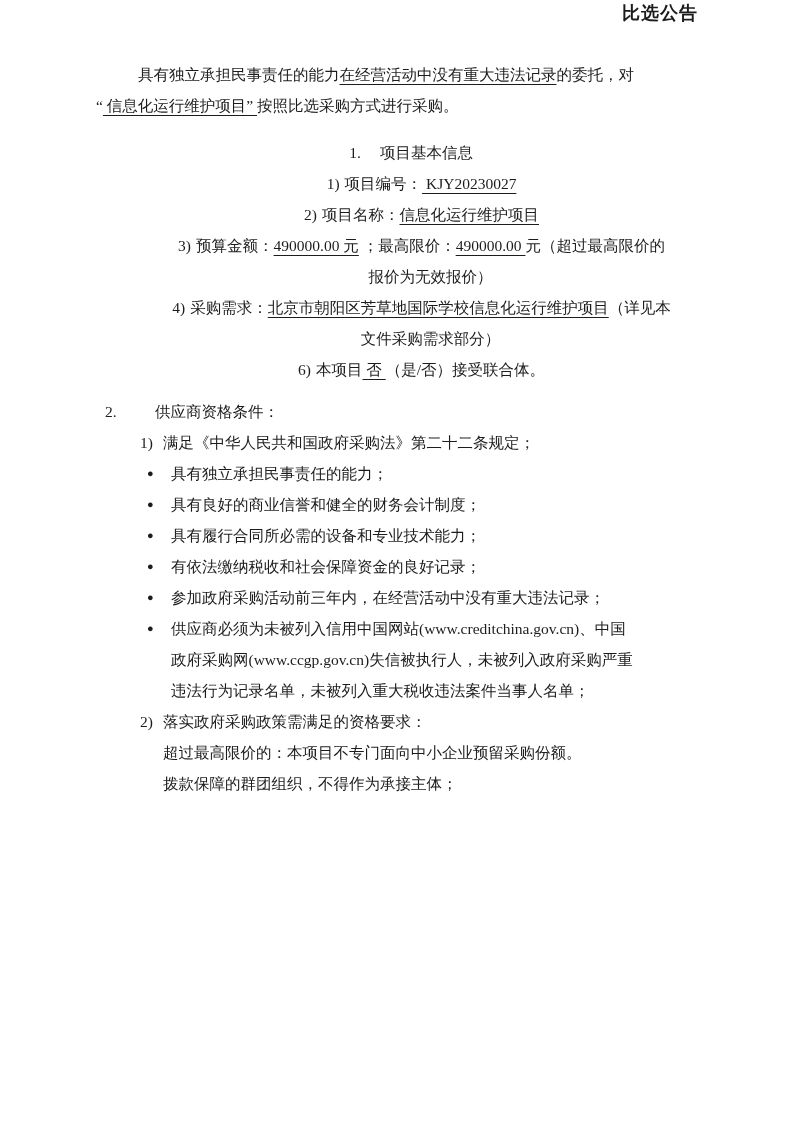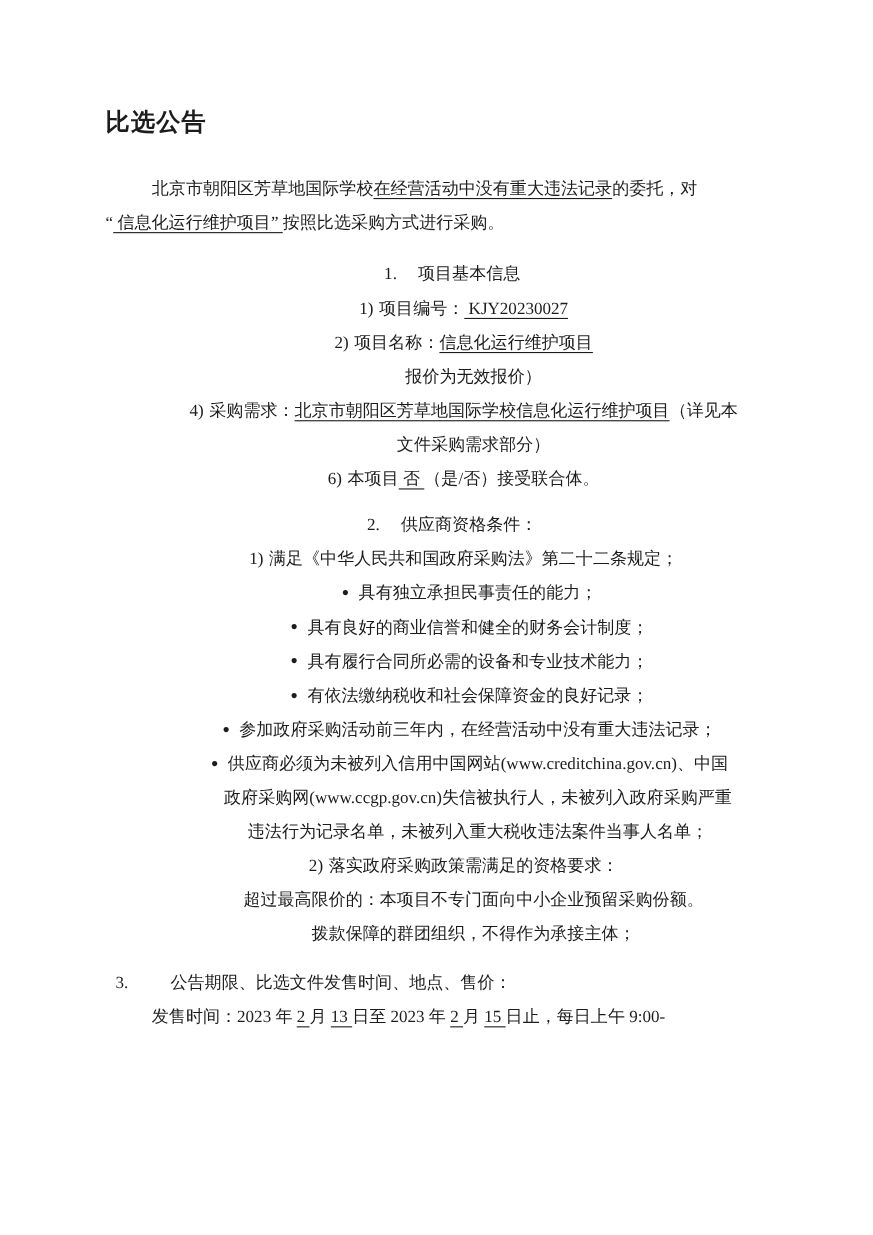--- a/index.html
+++ b/index.html
@@ -15,33 +15,32 @@
     background: #ffffff;
     color: #1c1c1c;
     font-family: "Liberation Serif", "DejaVu Serif", serif;
     font-size: 15.5px;
     line-height: 31px;
     box-sizing: border-box;
     padding: 0 96px;
     overflow: hidden;
   }
   .doc-title {
-    padding-top: 97px;
-    text-align: left;
+    text-align: right;
     font-family: "Liberation Sans", "DejaVu Sans", sans-serif;
-    font-size: 22px;
+    font-size: 18px;
     font-weight: 700;
     line-height: 27px;
     letter-spacing: 1px;
   }
   .line { white-space: pre; }
   .intro { margin-top: 32px; }
   .indent-2 { padding-left: 42px; }
   .sec-1 { margin-top: 16px; text-align: center; }
-  .sec-2 { margin-top: 11px; text-align: center; }
+  .sec-2 { margin-top: 11px; }
   .sec-3 { margin-top: 13px; }
   .sec-num {
     display: inline-block;
     margin-left: 9px;
     width: 50px;
   }
   .it-num {
     display: inline-block;
     margin-left: 44px;
     width: 23px;
@@ -61,31 +60,32 @@
   }
 </style>
 </head>
 <body>
 
 <div class="page">
 
   <div class="doc-title">比选公告</div>
 
   <div class="intro">
-    <div class="line indent-2"><span>北京市朝阳区芳草地国际学校</span><span class="u">在经营活动中没有重大违法记录</span><span>的委托，对</span></div>
+    <div class="line indent-2"><span>具有独立承担民事责任的能力</span><span class="u">在经营活动中没有重大违法记录</span><span>的委托，对</span></div>
     <div class="line"><span>“</span><span class="u"> 信息化运行维护项目” </span><span>按照比选采购方式进行采购。</span></div>
   </div>
 
   <div class="sec-1">
     <div class="line"><span class="sec-num">1.</span><span>项目基本信息</span></div>
 
     <div class="line"><span class="it-num">1)</span><span>项目编号：</span><span class="u"> KJY20230027</span></div>
 
     <div class="line"><span class="it-num">2)</span><span>项目名称：</span><span class="u">信息化运行维护项目</span></div>
 
+    <div class="line"><span class="it-num">3)</span><span>预算金额：</span><span class="u">490000.00 元</span><span> ；最高限价：</span><span class="u">490000.00 </span><span>元（超过最高限价的</span></div>
     <div class="line it-cont"><span>报价为无效报价）</span></div>
 
     <div class="line"><span class="it-num">4)</span><span>采购需求：</span><span class="u">北京市朝阳区芳草地国际学校信息化运行维护项目</span><span>（详见本</span></div>
     <div class="line it-cont"><span>文件采购需求部分）</span></div>
 
 
     <div class="line"><span class="it-num">6)</span><span>本项目</span><span class="u"> 否 </span><span>（是/否）接受联合体。</span></div>
   </div>
 
   <div class="sec-2">
@@ -100,19 +100,14 @@
     <div class="line"><span class="bt">●</span><span>参加政府采购活动前三年内，在经营活动中没有重大违法记录；</span></div>
     <div class="line"><span class="bt">●</span><span>供应商必须为未被列入信用中国网站(www.creditchina.gov.cn)、中国</span></div>
     <div class="line bt-cont"><span>政府采购网(www.ccgp.gov.cn)失信被执行人，未被列入政府采购严重</span></div>
     <div class="line bt-cont"><span>违法行为记录名单，未被列入重大税收违法案件当事人名单；</span></div>
 
     <div class="line"><span class="it-num">2)</span><span>落实政府采购政策需满足的资格要求：</span></div>
     <div class="line it-cont"><span>超过最高限价的：本项目不专门面向中小企业预留采购份额。</span></div>
     <div class="line it-cont"><span>拨款保障的群团组织，不得作为承接主体；</span></div>
   </div>
 
-  <div class="sec-3">
-    <div class="line"><span class="sec-num">3.</span><span>公告期限、比选文件发售时间、地点、售价：</span></div>
-
-    <div class="line indent-2"><span>发售时间：2023 年 </span><span class="u">2 </span><span>月 </span><span class="u">13 </span><span>日至 2023 年 </span><span class="u">2 </span><span>月 </span><span class="u">15 </span><span>日止，每日上午 9:00-</span></div>
-  </div>
 
 </div>
 
 </body></html>

